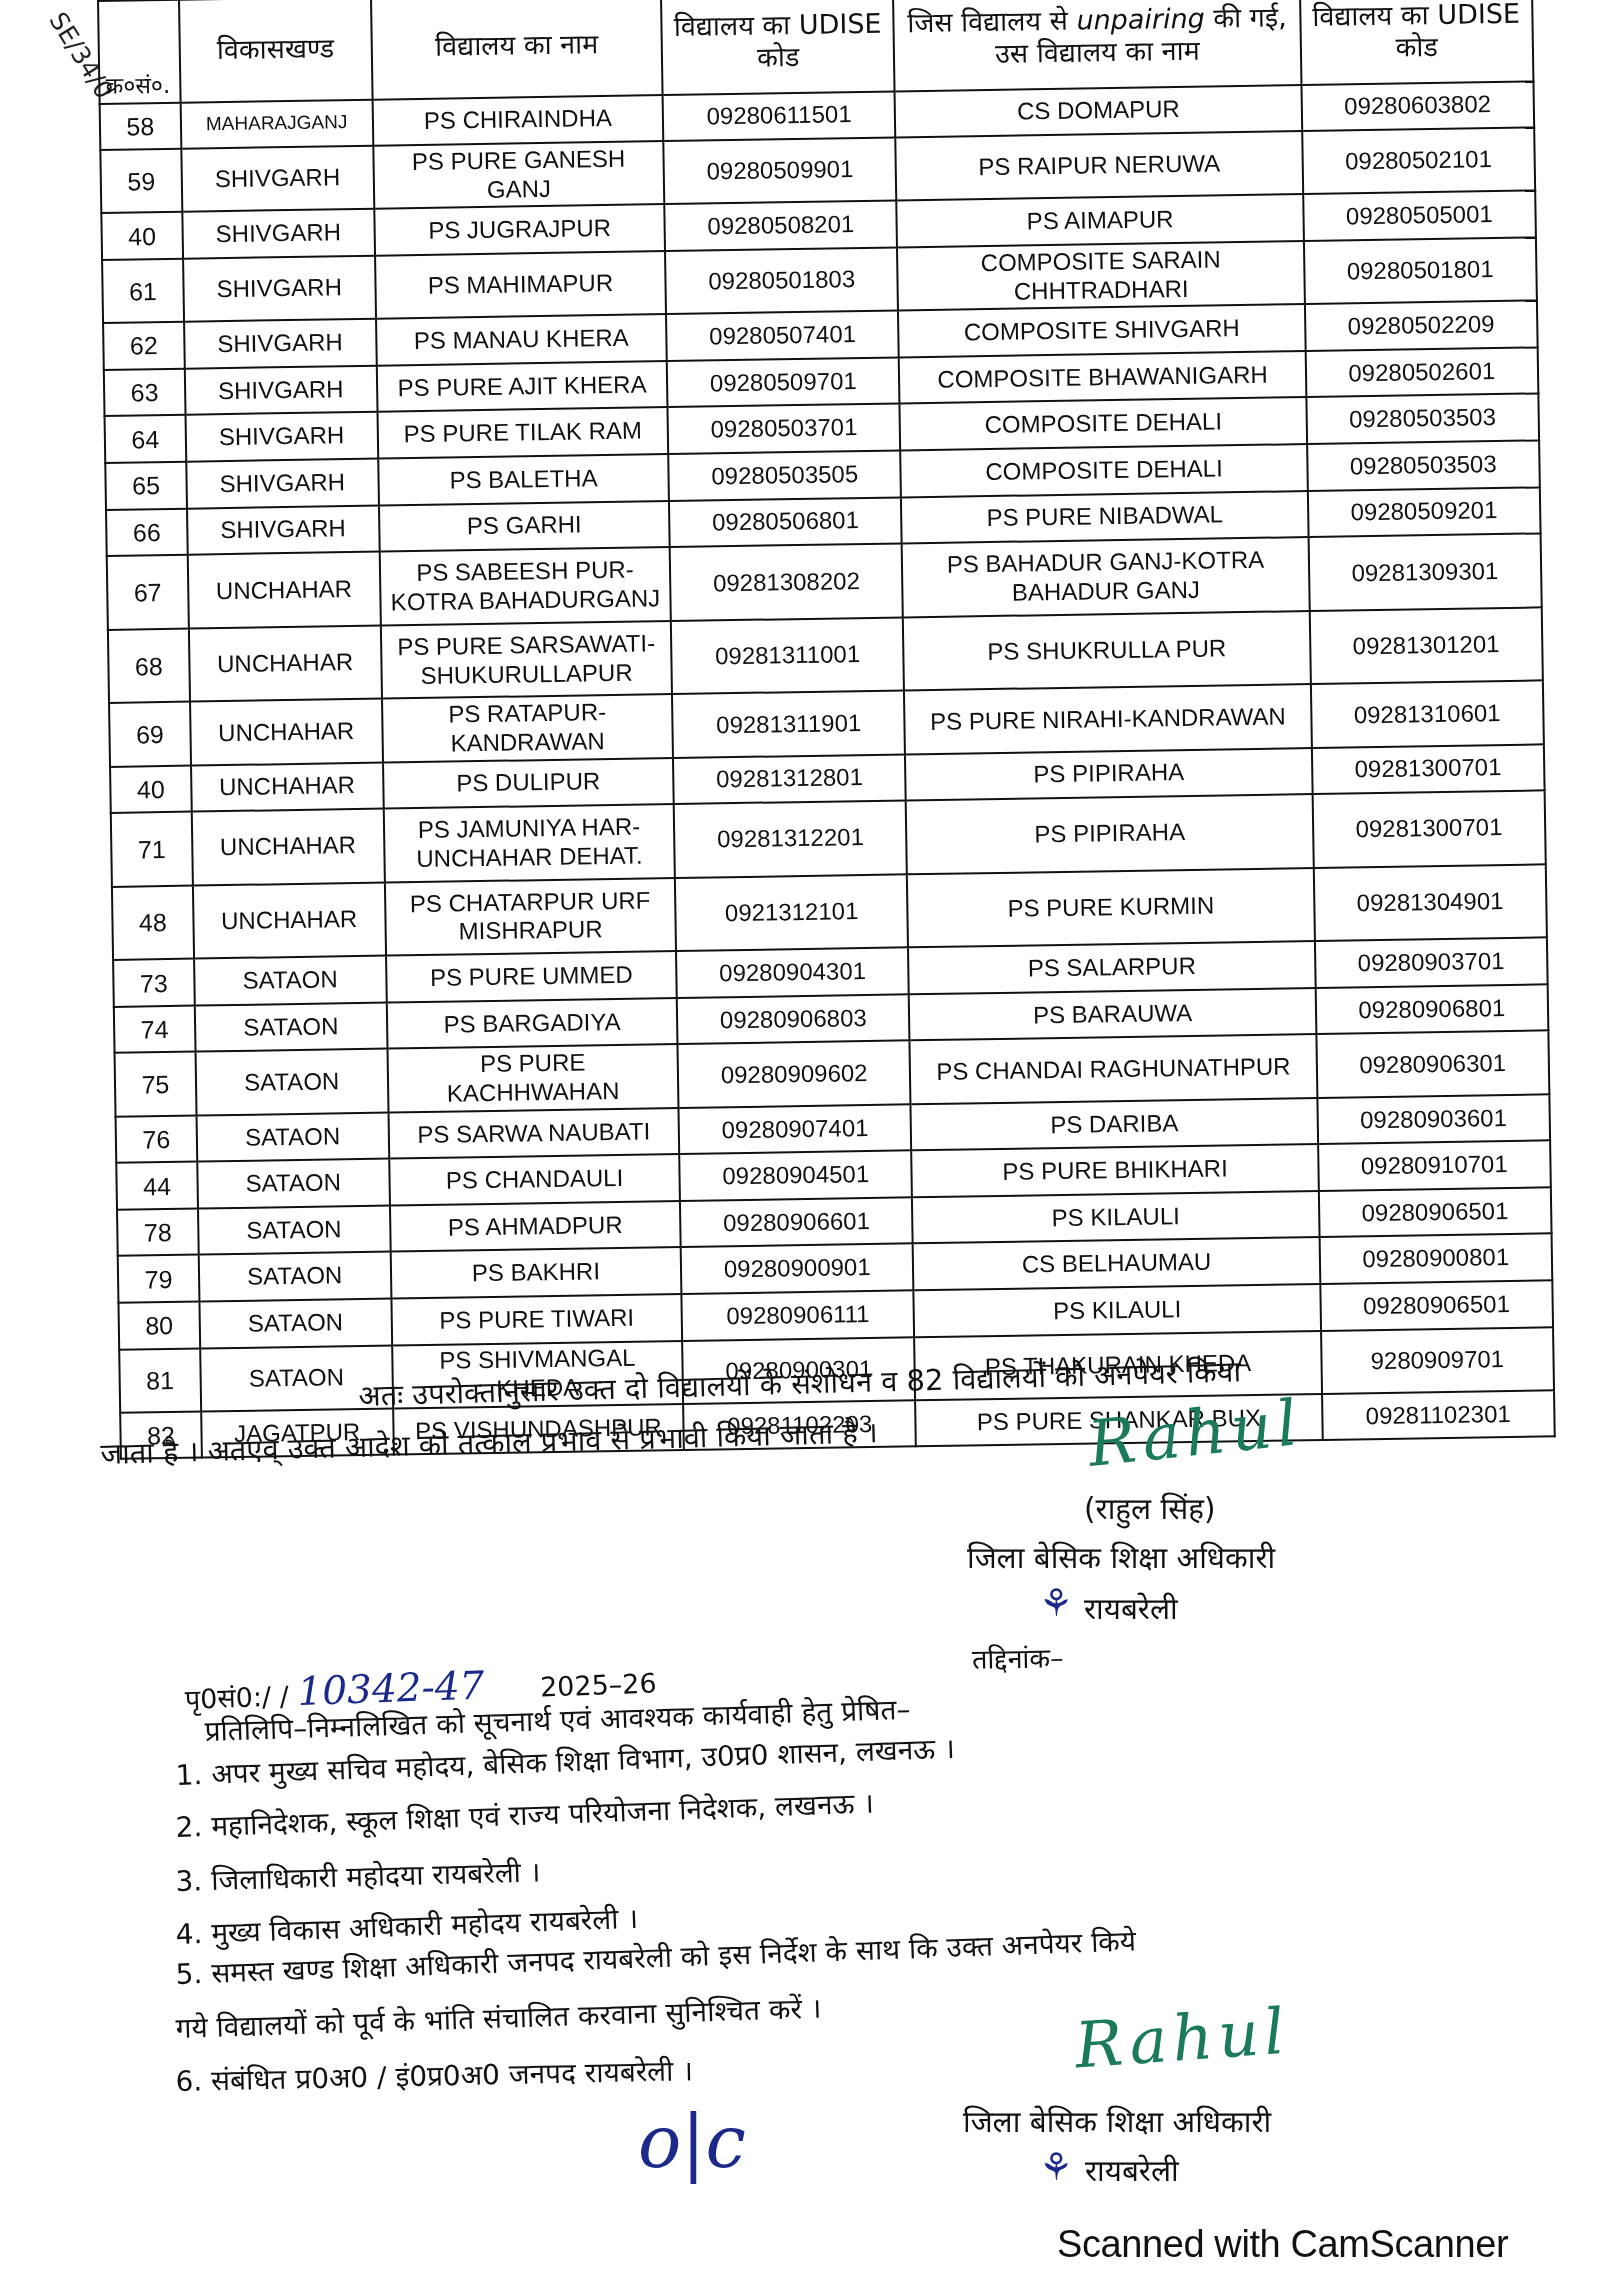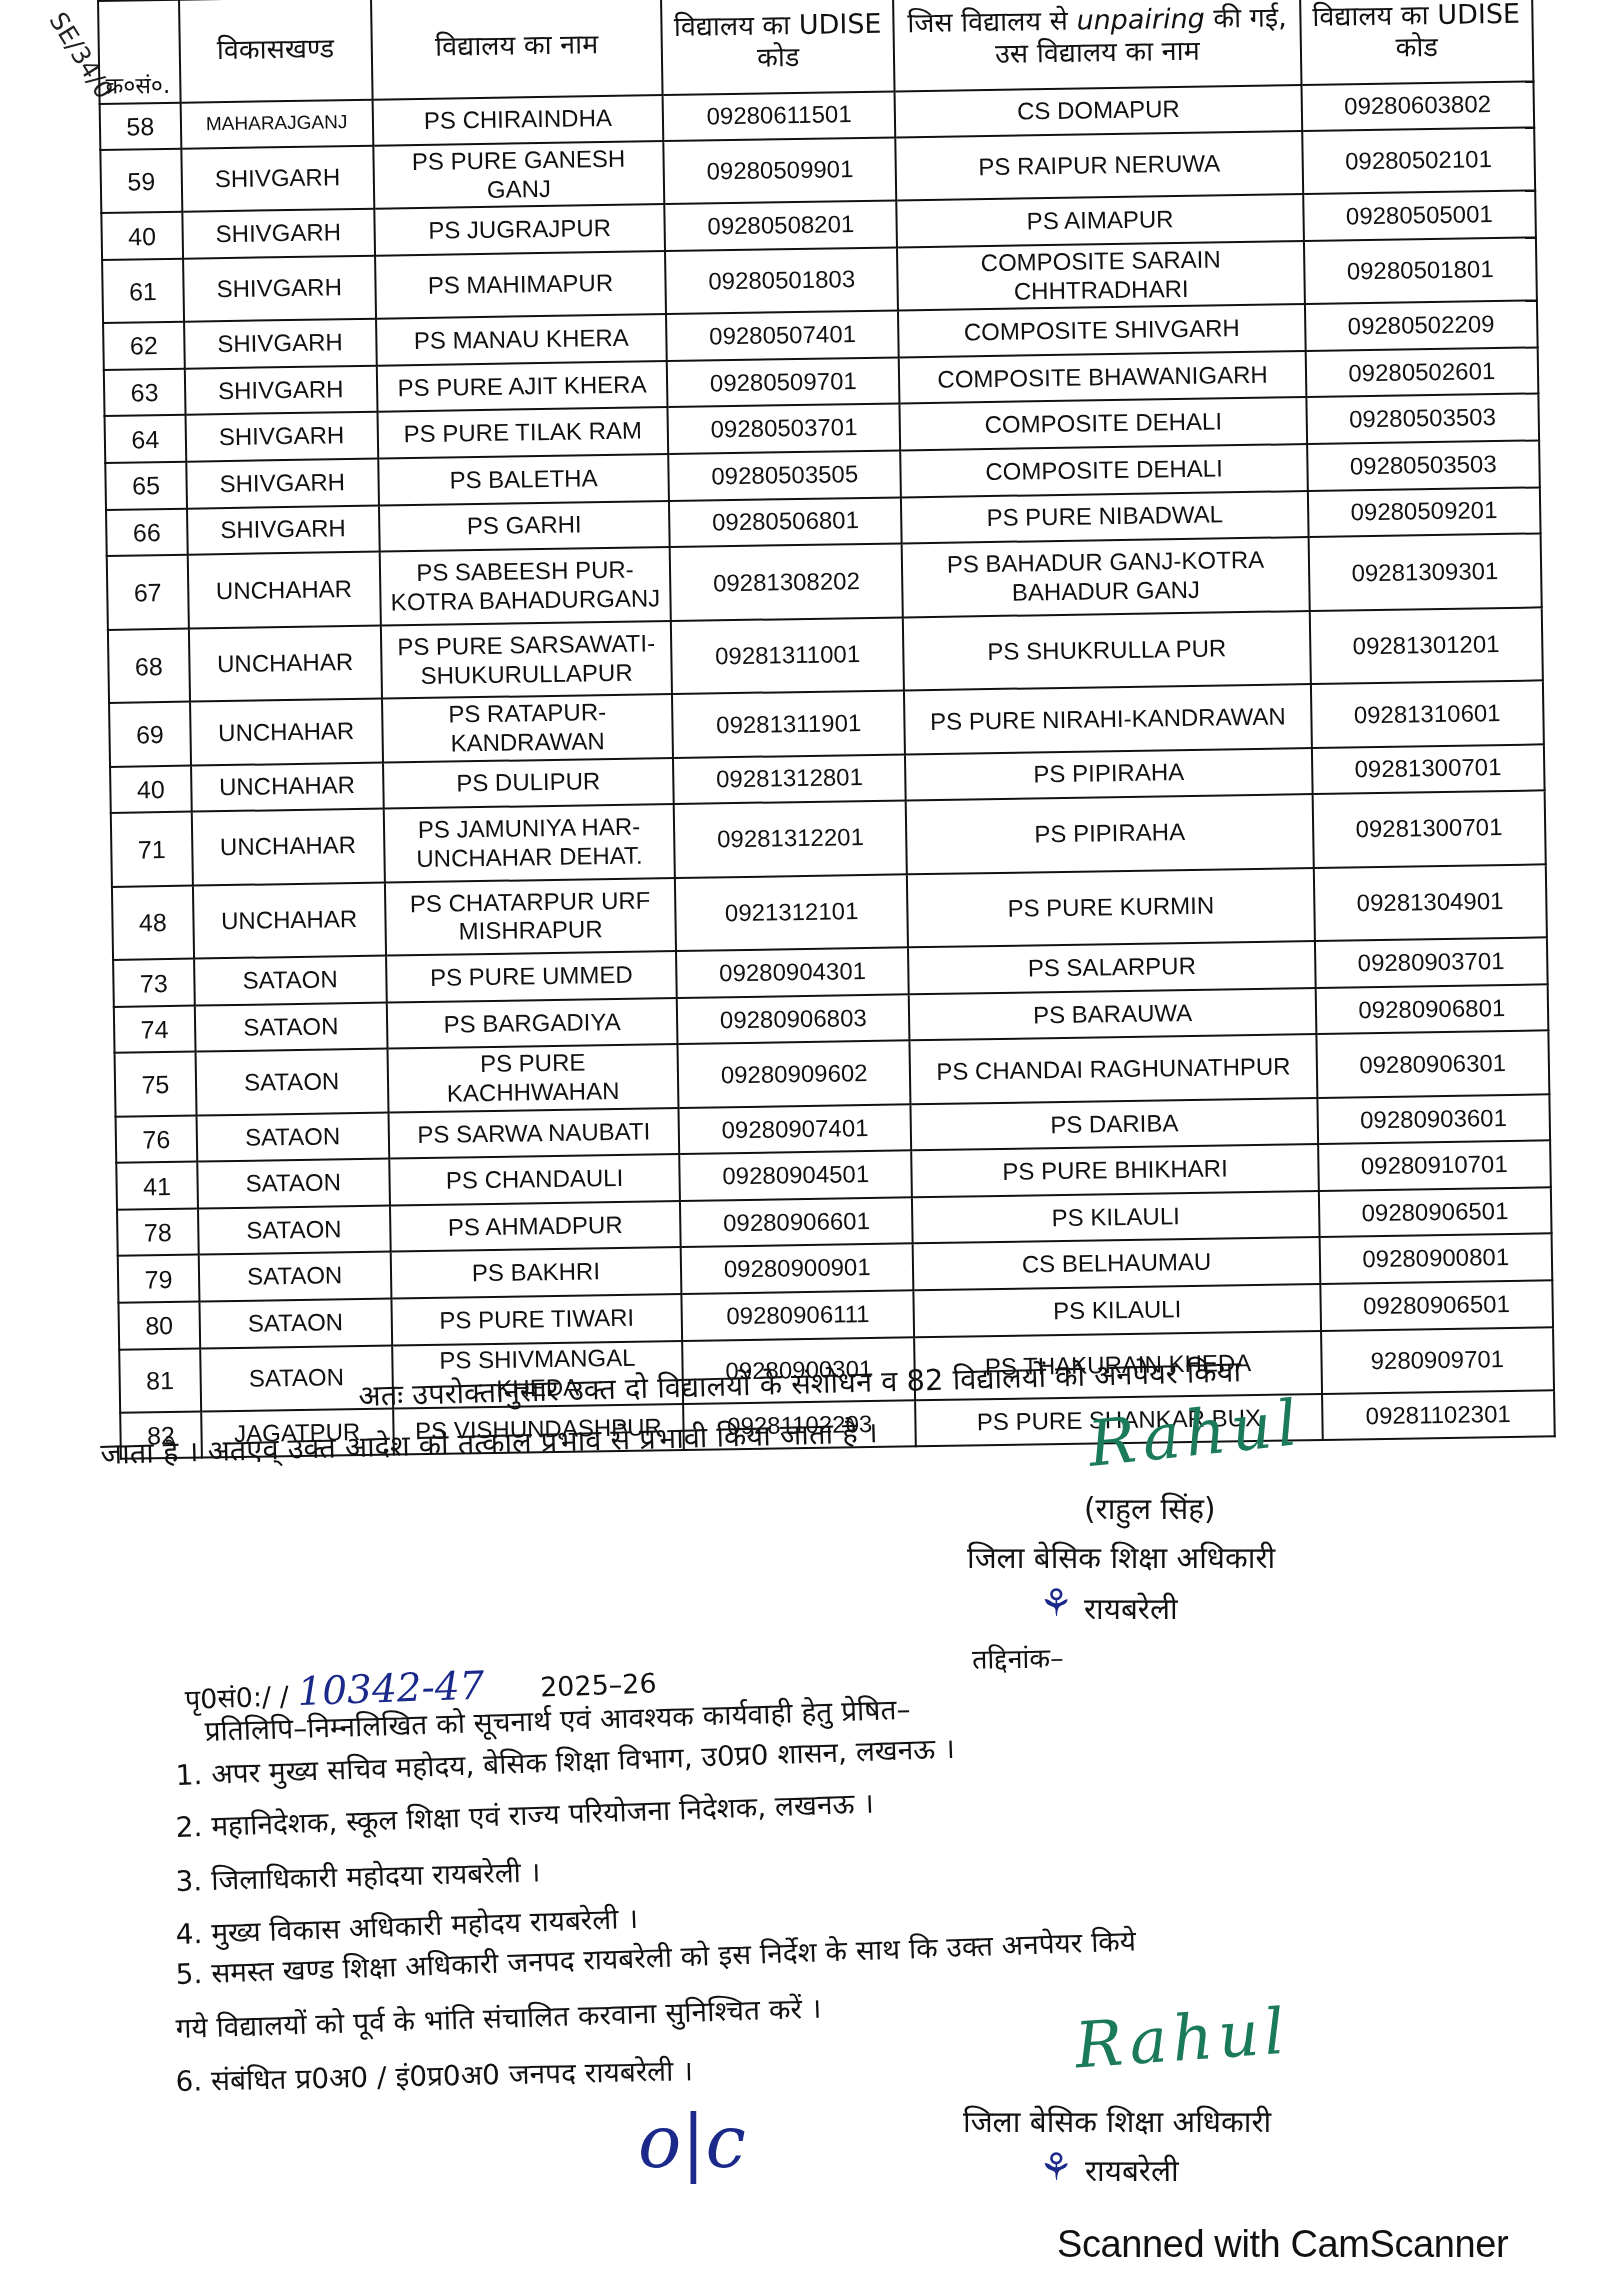--- a/index.html
+++ b/index.html
@@ -239,21 +239,21 @@
         </tr>
         <tr class="row-single">
           <td class="sn">76</td>
           <td class="block">SATAON</td>
           <td>PS SARWA NAUBATI</td>
           <td>09280907401</td>
           <td>PS DARIBA</td>
           <td>09280903601</td>
         </tr>
         <tr class="row-single">
-          <td class="sn">41</td>
+          <td class="sn">44</td>
           <td class="block">SATAON</td>
           <td>PS CHANDAULI</td>
           <td>09280904501</td>
           <td>PS PURE BHIKHARI</td>
           <td>09280910701</td>
         </tr>
         <tr class="row-single">
           <td class="sn">78</td>
           <td class="block">SATAON</td>
           <td>PS AHMADPUR</td>

